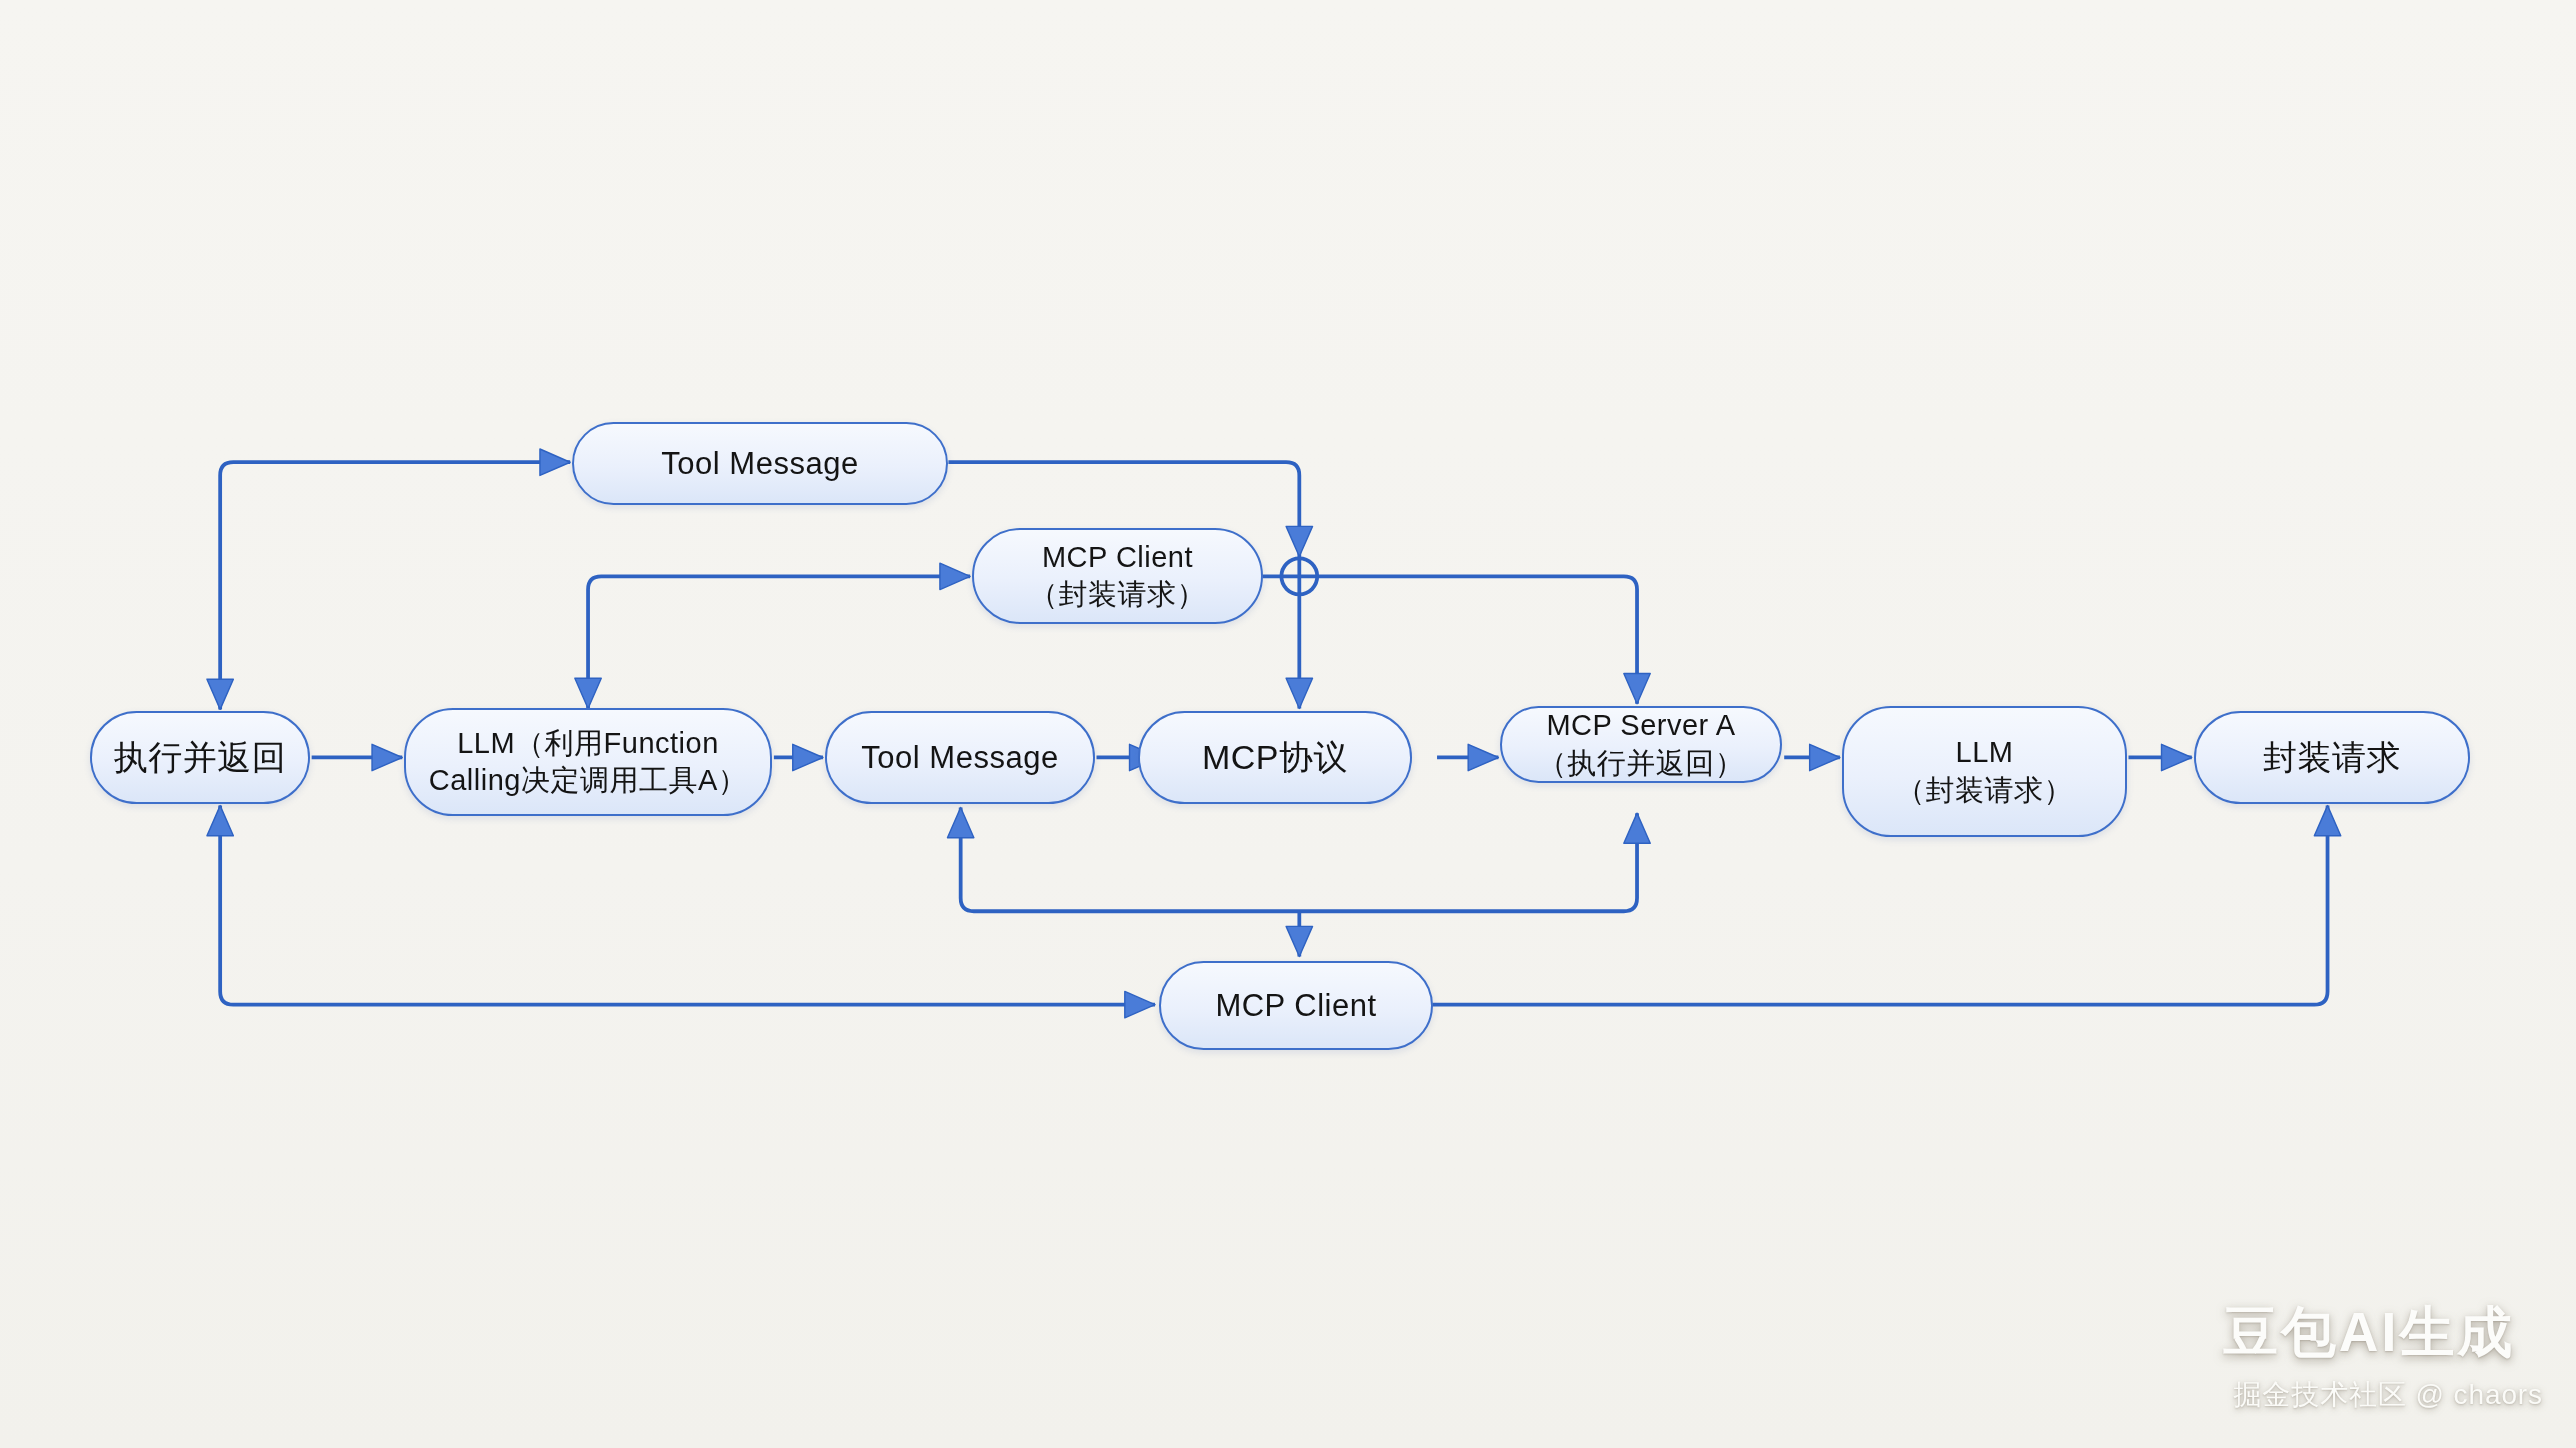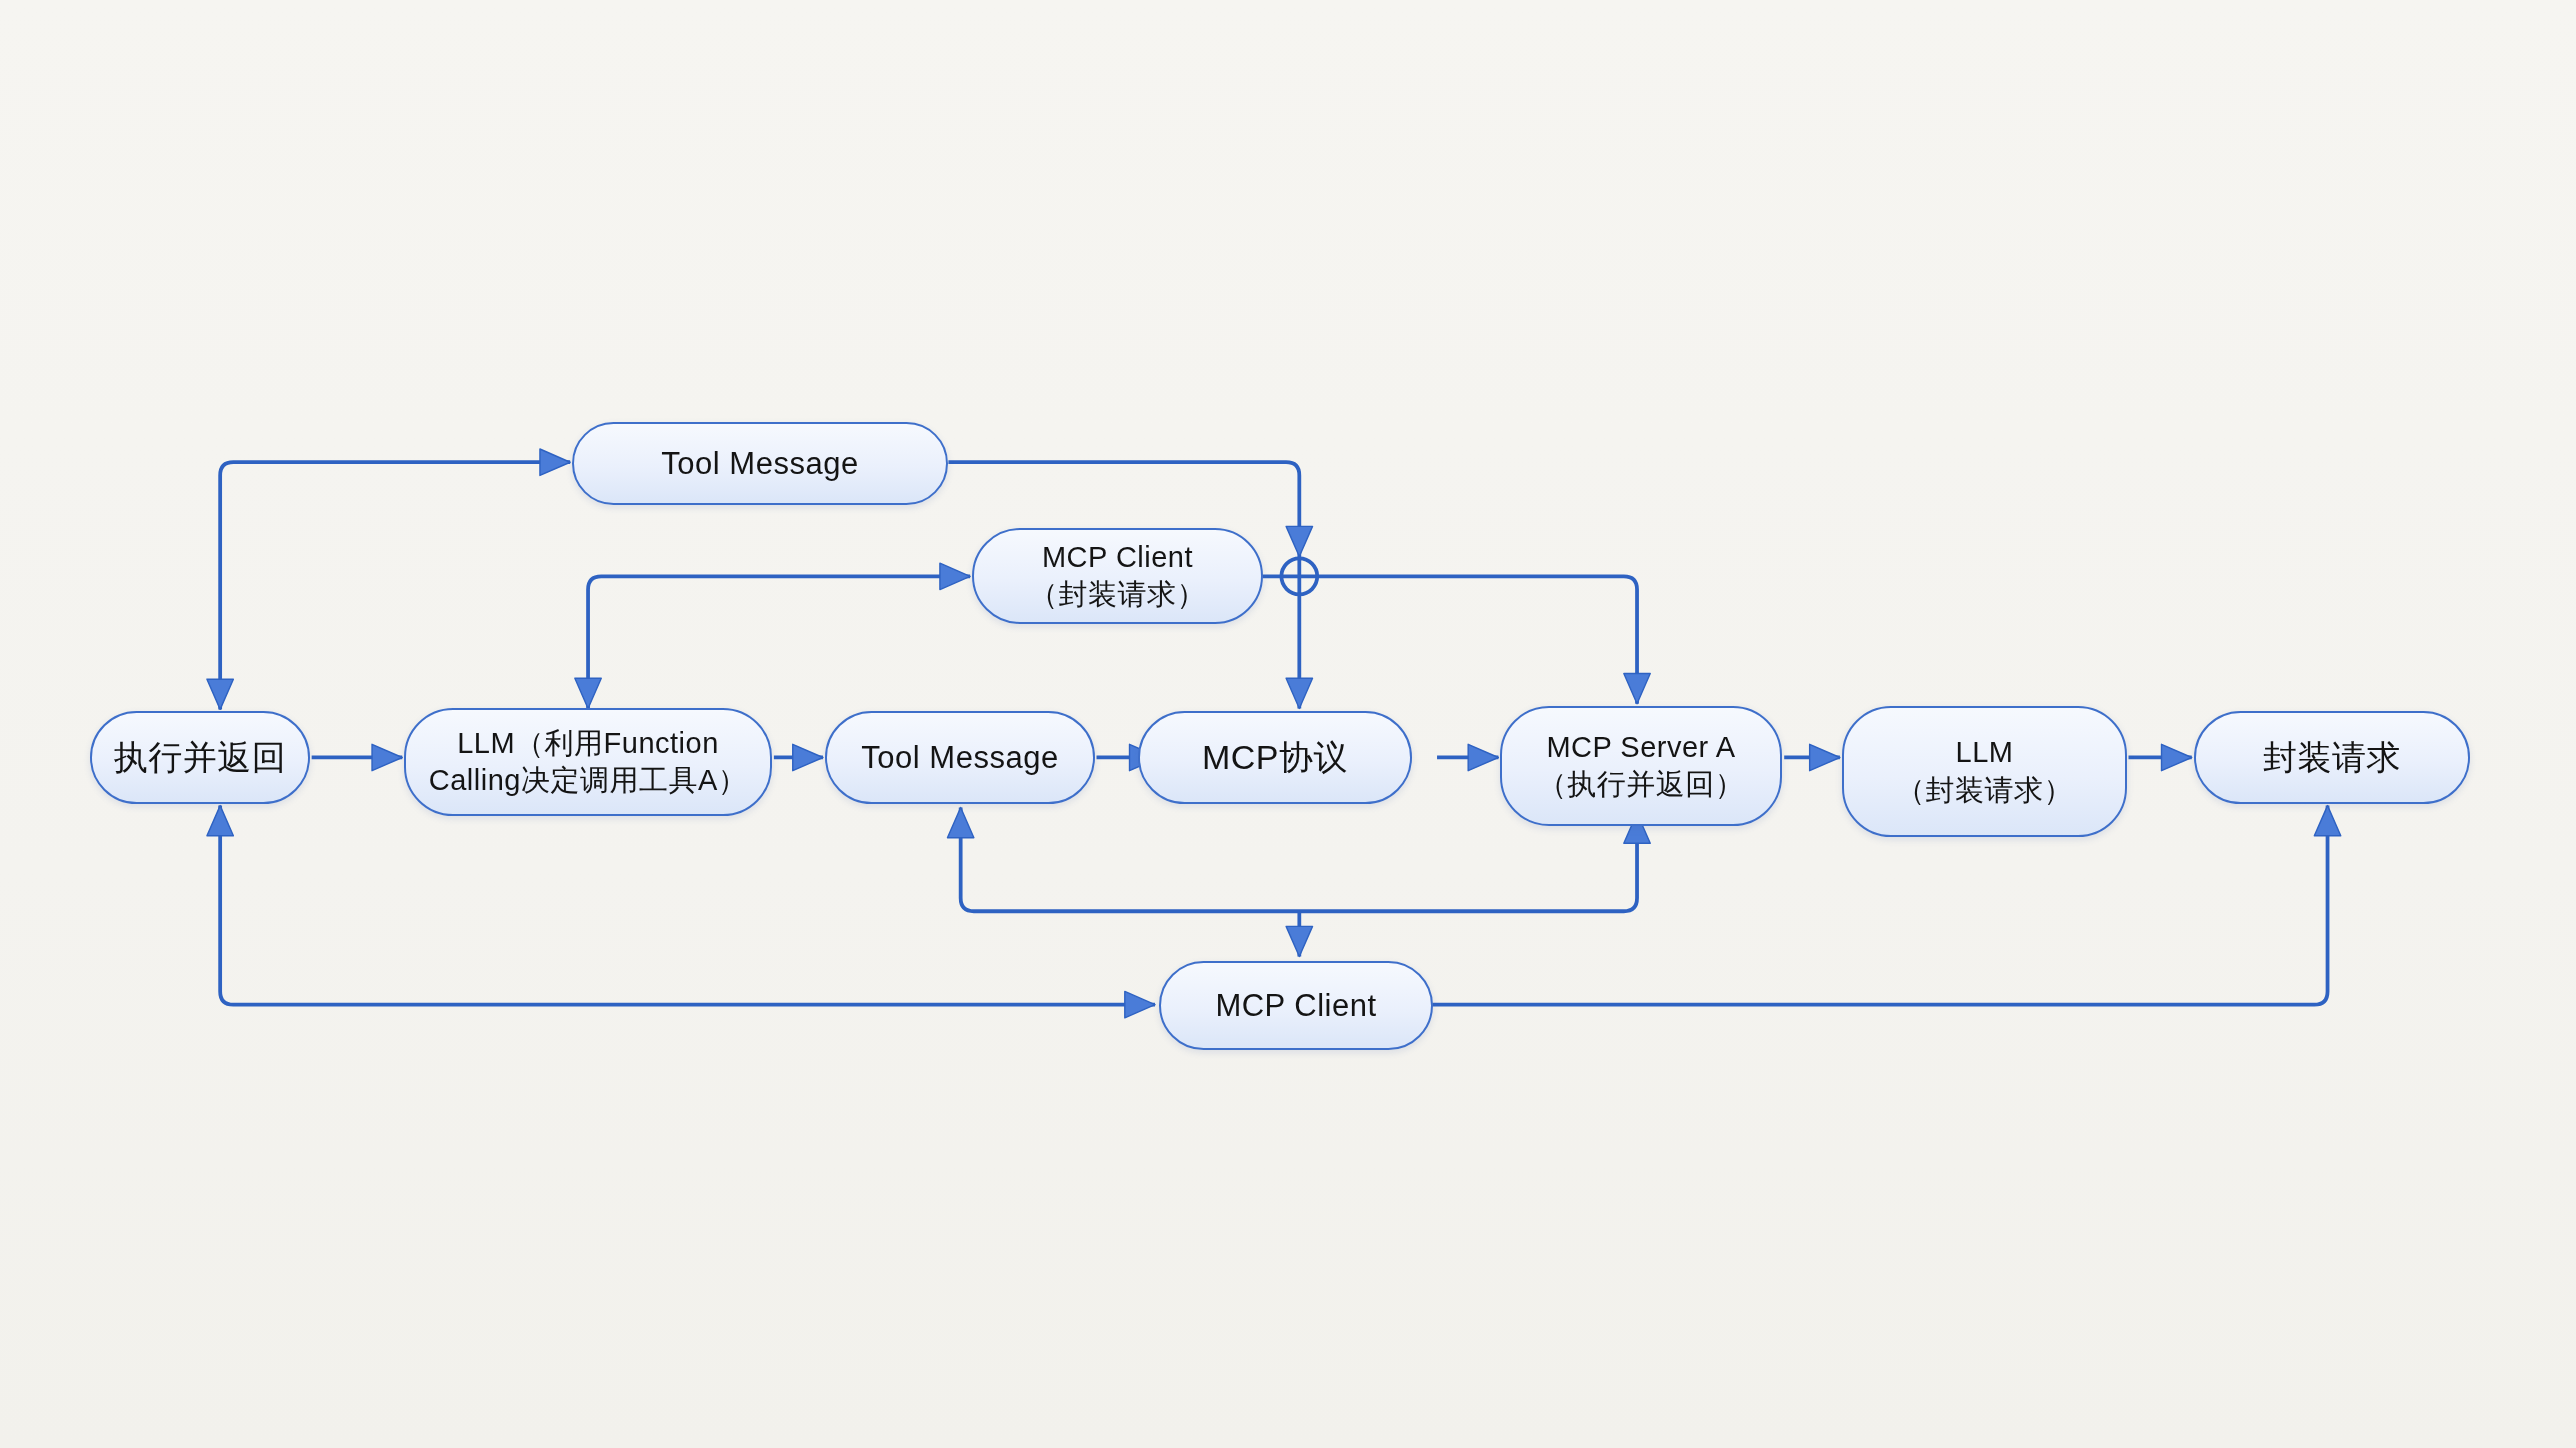--- a/index.html
+++ b/index.html
@@ -108,21 +108,21 @@
       <div class="node" style="left: 404px; top: 708px; width: 368px; height: 108px; font-size: 29px;">
         <div class="node-line">LLM（利用Function</div>
         <div class="node-line">Calling决定调用工具A）</div>
       </div>
       <div class="node" style="left: 825px; top: 711px; width: 270px; height: 93px; font-size: 31px;">
         <div class="node-line">Tool Message</div>
       </div>
       <div class="node" style="left: 1138px; top: 711px; width: 274px; height: 93px; font-size: 34px;">
         <div class="node-line">MCP协议</div>
       </div>
-      <div class="node" style="left: 1500px; top: 706px; width: 282px; height: 120px; font-size: 29px;">
+      <div class="node" style="left: 1500px; top: 706px; width: 282px; height: 77px; font-size: 29px;">
         <div class="node-line">MCP Server A</div>
         <div class="node-line">（执行并返回）</div>
       </div>
       <div class="node" style="left: 1842px; top: 706px; width: 285px; height: 131px; font-size: 29px;">
         <div class="node-line">LLM</div>
         <div class="node-line">（封装请求）</div>
       </div>
       <div class="node" style="left: 2194px; top: 711px; width: 276px; height: 93px; font-size: 34px;">
         <div class="node-line">封装请求</div>
       </div>
@@ -130,14 +130,18 @@
         <div class="node-line">Tool Message</div>
       </div>
       <div class="node" style="left: 972px; top: 528px; width: 291px; height: 96px; font-size: 29px;">
         <div class="node-line">MCP Client</div>
         <div class="node-line">（封装请求）</div>
       </div>
       <div class="node" style="left: 1159px; top: 961px; width: 274px; height: 89px; font-size: 31px;">
         <div class="node-line">MCP Client</div>
       </div>
     </div>
+  <div id="watermark">
+    <div class="wm-title">豆包AI生成</div>
+    <div class="wm-subtitle">掘金技术社区 @ chaors</div>
+  </div>
 </div>
 
 
 </body></html>

